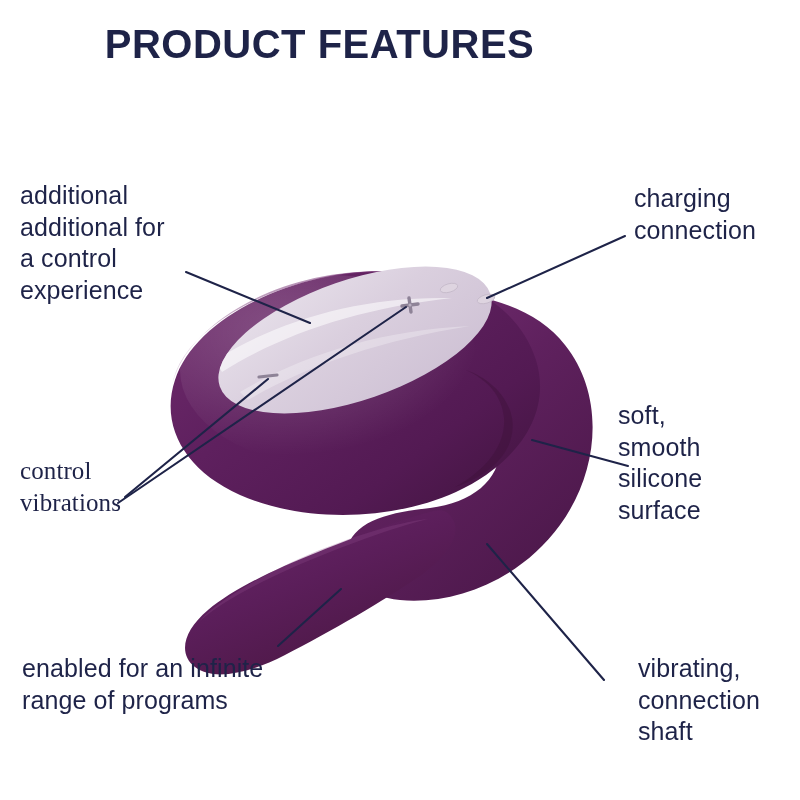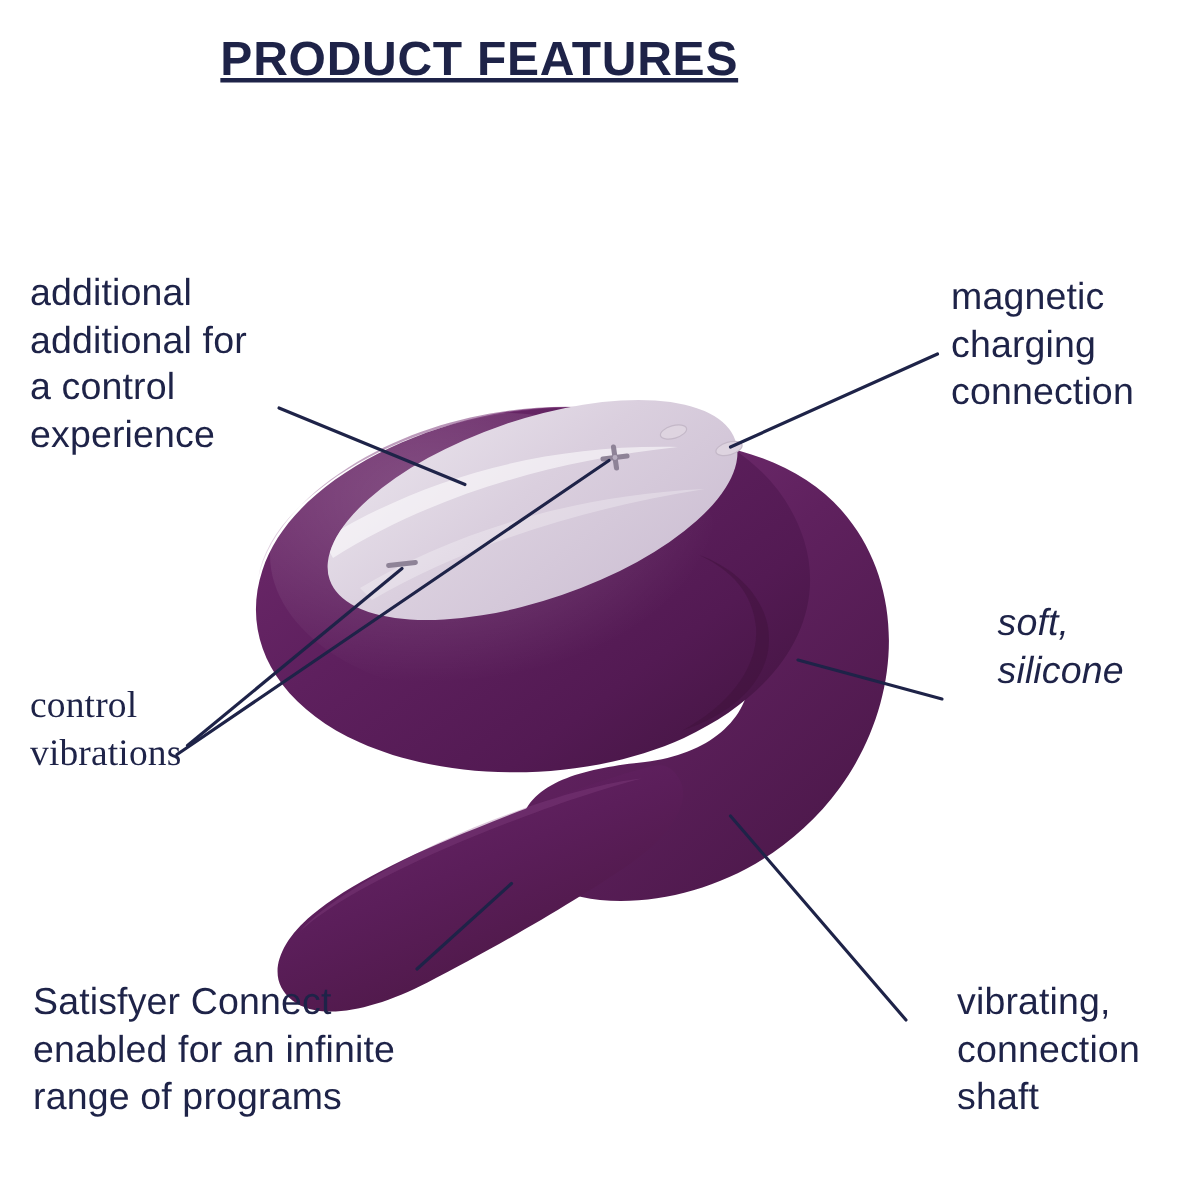--- a/index.html
+++ b/index.html
@@ -24,27 +24,26 @@
     background: #ffffff;
   }
 
   
   .title {
     position: absolute;
     left: 0;
     top: 22px;
     width: 639px;
     text-align: center;
-    font-size: 32px;
+    font-size: 40px;
     font-weight: bold;
     letter-spacing: 0.5px;
     color: #1e2348;
     line-height: 1.1;
     white-space: nowrap;
-    text-decoration: underline;
   }
 
   
   .artwork {
     position: absolute;
     left: 0;
     top: 0;
     width: 800px;
     height: 800px;
   }
@@ -70,21 +69,21 @@
     letter-spacing: 0.1px;
   }
   .callout .ln { display: block; white-space: nowrap; }
 
   .callout-left  { text-align: left; }
   .callout-right { text-align: left; }
 
   #callout-additional-stimulation { left: 20px;  top: 180px; }
   #callout-magnetic-charging      { left: 634px; top: 183px; }
   #callout-control-vibrations     { left: 20px;  top: 455px; font-family: Liberation Serif, serif; }
-  #callout-soft-smooth-silicone   { left: 665px; top: 400px; font-style: italic; }
+  #callout-soft-smooth-silicone   { left: 618px; top: 400px; }
   #callout-satisfyer-connect      { left: 22px;  top: 653px; }
   #callout-vibrating-shaft        { left: 612px; top: 653px; margin-left: 26px; }
 </style>
 </head>
 <body>
 
 <div id="infographic">
 
   <div class="title">PRODUCT FEATURES</div>
 
@@ -221,37 +220,37 @@
   </div>
 
   <div class="callout callout-left" id="callout-additional-stimulation">
     <span class="ln">additional</span>
     <span class="ln">additional for</span>
     <span class="ln">a control</span>
     <span class="ln">experience</span>
   </div>
 
   <div class="callout callout-right" id="callout-magnetic-charging">
-    <span class="ln">magnetic</span>
     <span class="ln">charging</span>
     <span class="ln">connection</span>
   </div>
 
   <div class="callout callout-left" id="callout-control-vibrations">
     <span class="ln">control</span>
     <span class="ln">vibrations</span>
   </div>
 
   <div class="callout callout-right" id="callout-soft-smooth-silicone">
     <span class="ln">soft,</span>
+    <span class="ln">smooth</span>
     <span class="ln">silicone</span>
+    <span class="ln">surface</span>
   </div>
 
   <div class="callout callout-left" id="callout-satisfyer-connect">
-    <span class="ln">Satisfyer Connect</span>
     <span class="ln">enabled for an infinite</span>
     <span class="ln">range of programs</span>
   </div>
 
   <div class="callout callout-right" id="callout-vibrating-shaft">
     <span class="ln">vibrating,</span>
     <span class="ln">connection</span>
     <span class="ln">shaft</span>
   </div>
 

